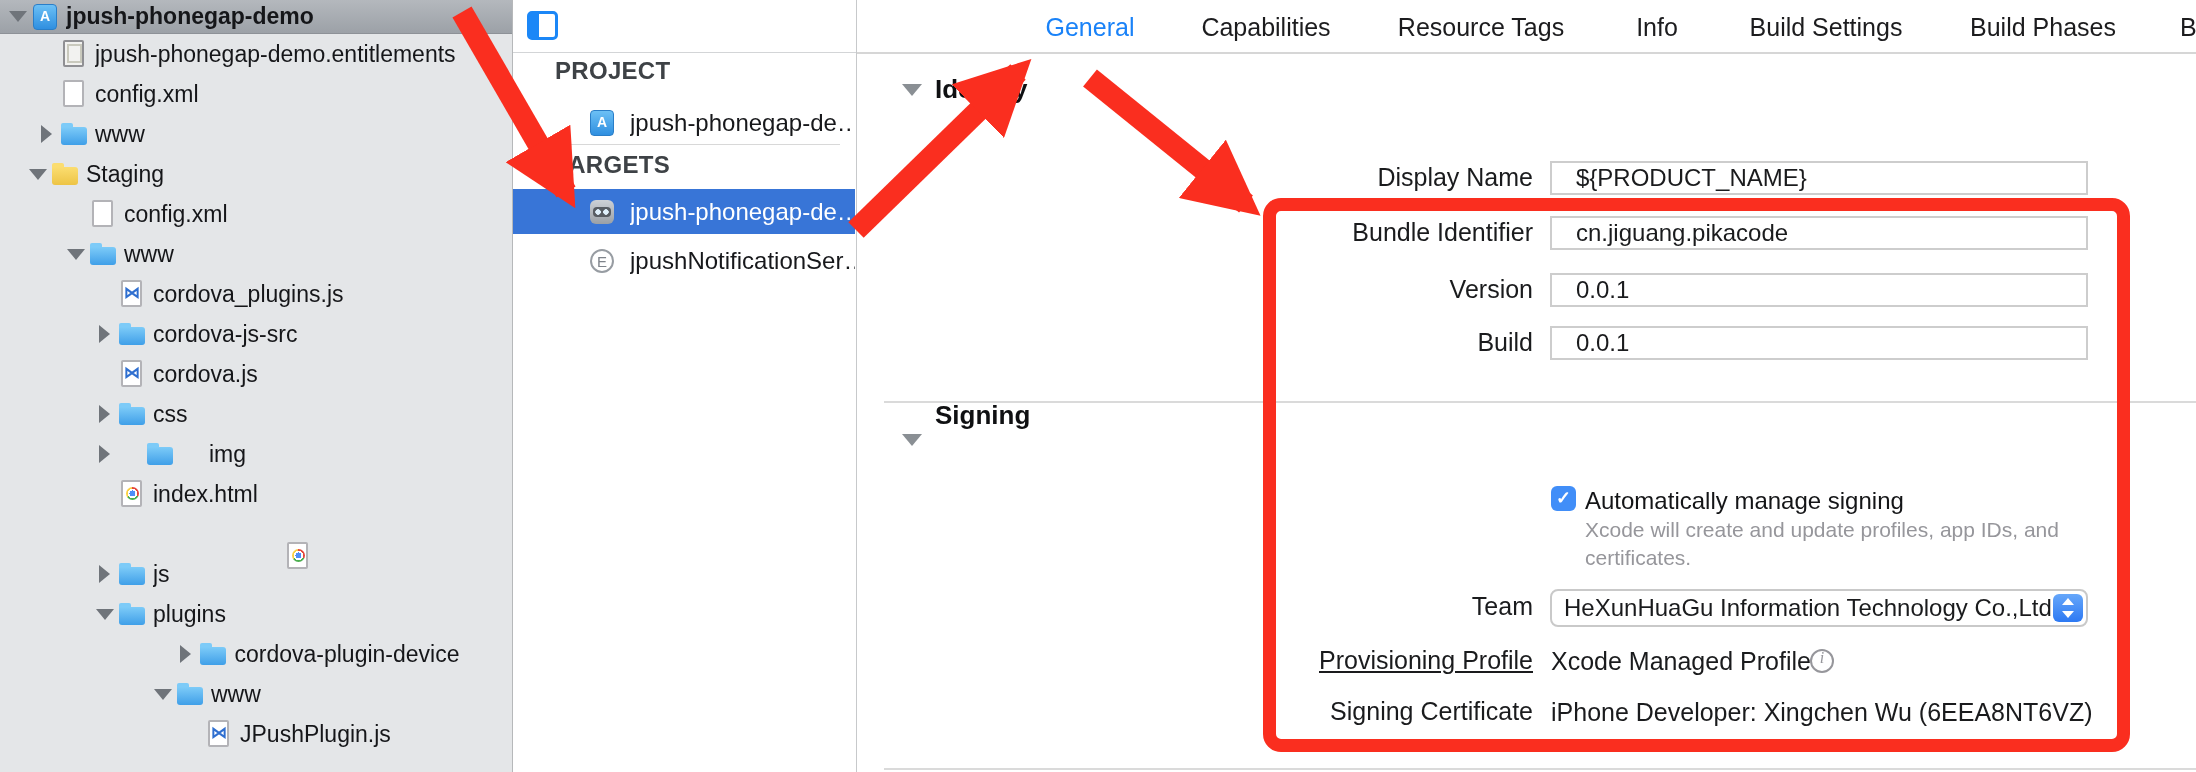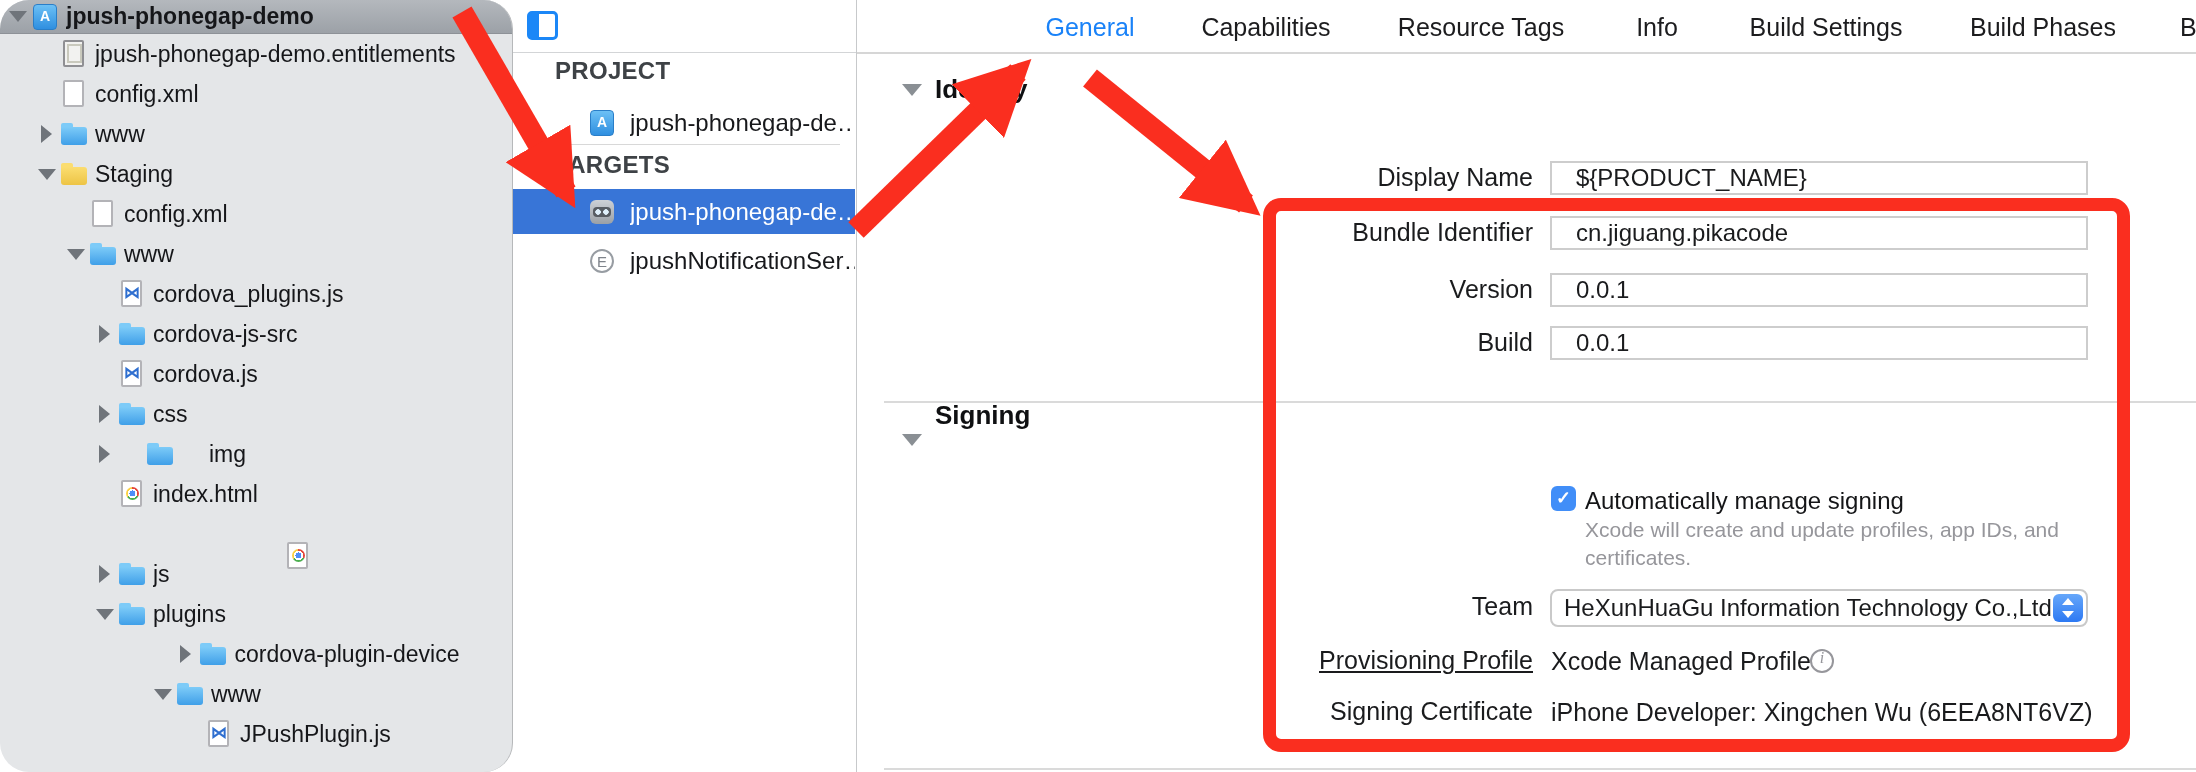--- a/index.html
+++ b/index.html
@@ -4,21 +4,21 @@
 <style>
   html,body{margin:0;padding:0;}
   body{
     width:2196px;height:772px;position:relative;overflow:hidden;
     background:#ffffff;font-family:"Liberation Sans",sans-serif;
     -webkit-font-smoothing:antialiased;
   }
   
   #navigator{
     position:absolute;left:0;top:0;width:513px;height:772px;
-    background:#e4e6e8;border-right:1px solid #b6b8ba;box-sizing:border-box;overflow:hidden;border-radius:29px;
+    background:#e4e6e8;border-right:1px solid #b6b8ba;box-sizing:border-box;overflow:hidden;
   }
   .nav-row{display:flex;align-items:center;height:40px;font-size:23px;color:#151619;white-space:nowrap;}
   .nav-row.root-sel{
     height:33px;font-weight:bold;
     background:linear-gradient(#b4b8bd,#9ca1a7);
     border-bottom:1px solid #8d9197;
   }
   .tri{width:27px;height:28px;display:flex;align-items:center;justify-content:center;flex:none;}
   .tri.open::after{content:"";border-left:9px solid transparent;border-right:9px solid transparent;border-top:11px solid #6f747a;}
   .tri.closed::after{content:"";border-top:9px solid transparent;border-bottom:9px solid transparent;border-left:11px solid #6f747a;}
@@ -117,21 +117,21 @@
       <div class="nav-row" style="padding-left: 33px;">
         <span class="tri"></span>
         <span class="ic ic-file"></span>
         <span class="nv-label">config.xml</span>
       </div>
       <div class="nav-row" style="padding-left: 33px;">
         <span class="tri closed"></span>
         <span class="ic ic-folder-blue"></span>
         <span class="nv-label">www</span>
       </div>
-      <div class="nav-row" style="padding-left: 33px;">
+      <div class="nav-row" style="padding-left: 24px;">
         <span class="tri open"></span>
         <span class="ic ic-folder-yellow"></span>
         <span class="nv-label">Staging</span>
       </div>
       <div class="nav-row" style="padding-left: 62px;">
         <span class="tri"></span>
         <span class="ic ic-file"></span>
         <span class="nv-label">config.xml</span>
       </div>
       <div class="nav-row" style="padding-left: 62px;">

